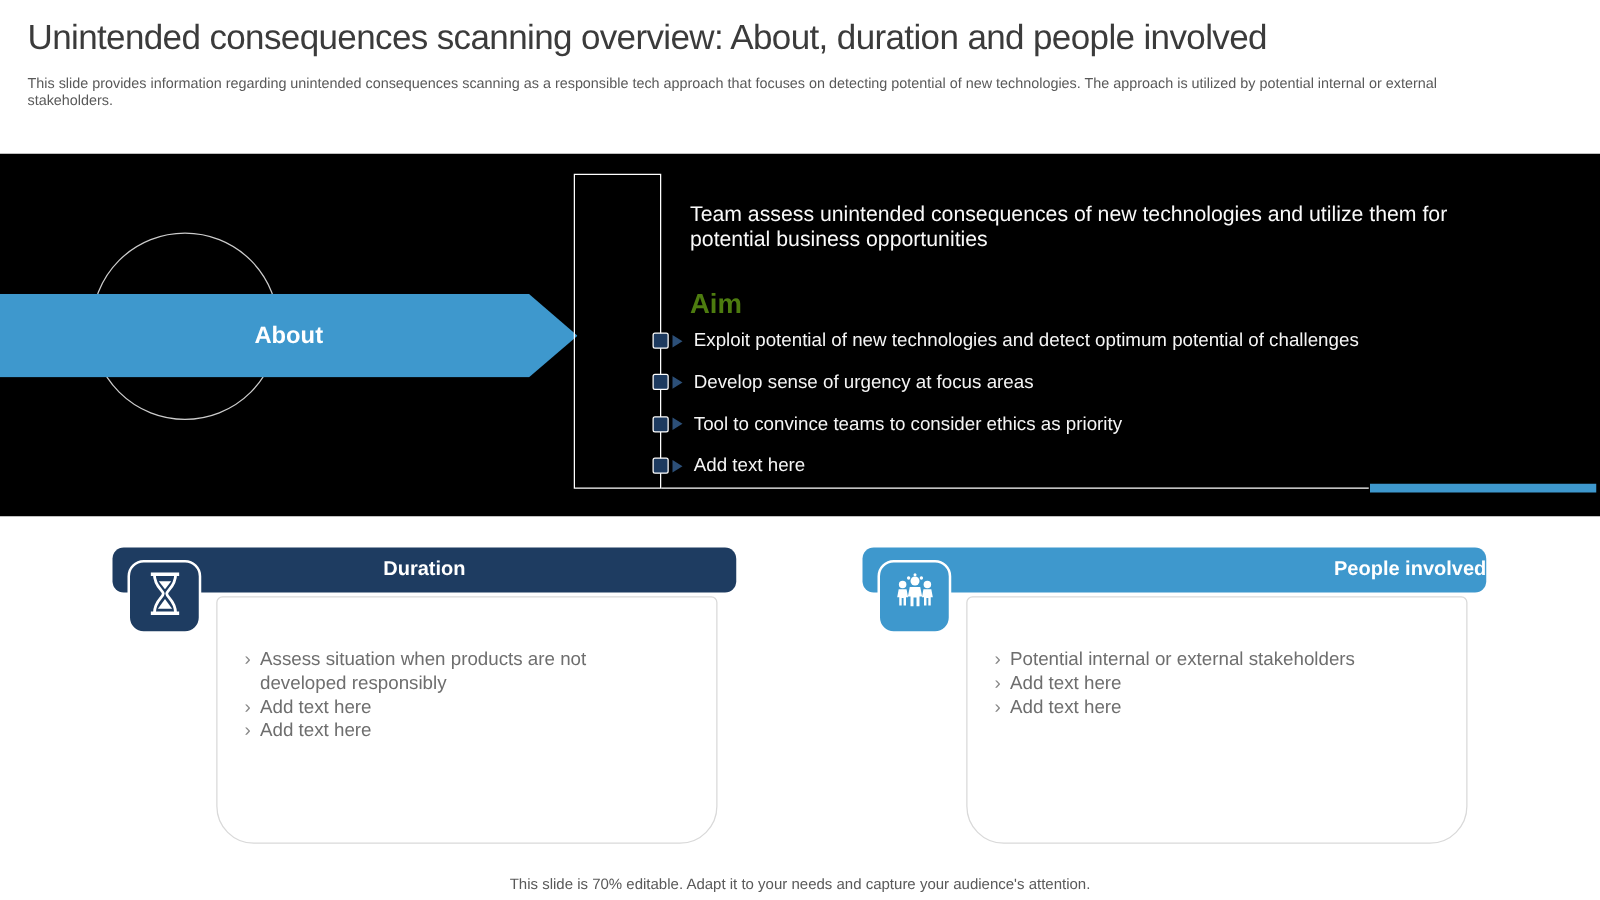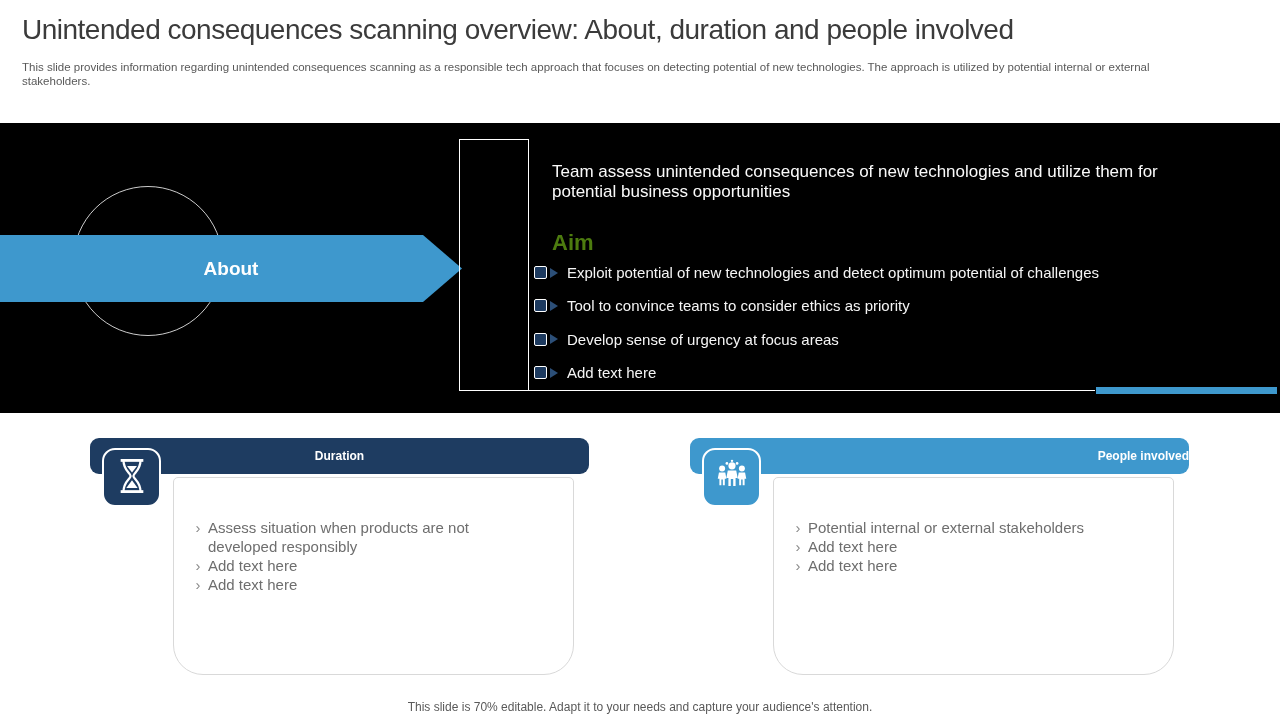--- a/index.html
+++ b/index.html
@@ -32,35 +32,35 @@
   .arrow-label{color:#fff;font-size:19px;font-weight:bold;}
   .outline-rect{position:absolute;left:459px;top:16px;width:70px;height:252px;
                 border:1.5px solid #fff;}
   .h-line{position:absolute;left:529px;top:267px;width:566px;height:0;
           border-top:1.5px solid #fff;}
   .blue-bar{position:absolute;left:1096px;top:264px;width:181px;height:7px;background:var(--blue);}
 
   .banner-desc{position:absolute;left:552px;top:39px;width:645px;
                color:#fafafa;font-size:17px;line-height:19.5px;}
   .aim-heading{position:absolute;left:552px;top:107px;color:#4d7c0f;font-size:22px;font-weight:bold;}
-  .aim-list{position:absolute;left:534px;top:133px;width:700px;list-style:none;}
+  .aim-list{position:absolute;left:522px;top:133px;width:700px;list-style:none;}
   .aim-item{display:flex;align-items:center;height:33.3px;}
   .sq-marker{width:13px;height:13px;background:#1d3a5f;border:1.5px solid #fff;
              border-radius:2px;flex:0 0 13px;}
   .tri-marker{width:0;height:0;border-left:8px solid var(--tri);
               border-top:5px solid transparent;border-bottom:5px solid transparent;
               margin-left:3px;}
   .aim-text{margin-left:9px;color:#f5f5f5;font-size:15px;}
 
   
   .card-header{position:absolute;top:438px;width:499px;height:36px;border-radius:9px;
                display:flex;align-items:center;justify-content:center;}
   .card-header.navy{background:var(--navy);}
   .card-header.blue{background:var(--blue);justify-content:flex-end;}
-  .card-title{color:#fff;font-size:12px;font-weight:bold;}
+  .card-title{color:#fff;font-size:16px;font-weight:bold;}
   .badge{position:absolute;top:448px;width:59px;height:59px;border-radius:13px;
          border:2px solid #fff;display:flex;align-items:center;justify-content:center;}
   .badge.navy{background:var(--navy);}
   .badge.blue{background:var(--blue);}
   .card-body{position:absolute;top:477px;width:401px;height:198px;background:#fff;
              border:1px solid var(--border);
              border-radius:5px 5px 30px 30px;padding:40px 20px 0 14px;}
   .card-li{display:flex;color:var(--cardtext);font-size:15px;line-height:19px;}
   .chev{flex:0 0 20px;text-align:center;color:#8a8a8a;}
   .li-text{flex:1;}
@@ -90,26 +90,26 @@
 
     <ul class="aim-list">
       <li class="aim-item">
         <span class="sq-marker"></span>
         <span class="tri-marker"></span>
         <span class="aim-text">Exploit potential of new technologies and detect optimum potential of challenges</span>
       </li>
       <li class="aim-item">
         <span class="sq-marker"></span>
         <span class="tri-marker"></span>
-        <span class="aim-text">Tool to convince teams to consider ethics as priority</span>
+        <span class="aim-text">Develop sense of urgency at focus areas</span>
       </li>
       <li class="aim-item">
         <span class="sq-marker"></span>
         <span class="tri-marker"></span>
-        <span class="aim-text">Develop sense of urgency at focus areas</span>
+        <span class="aim-text">Tool to convince teams to consider ethics as priority</span>
       </li>
       <li class="aim-item">
         <span class="sq-marker"></span>
         <span class="tri-marker"></span>
         <span class="aim-text">Add text here</span>
       </li>
     </ul>
   </div>
 
   <div class="card-header navy" style="left:90px;">

